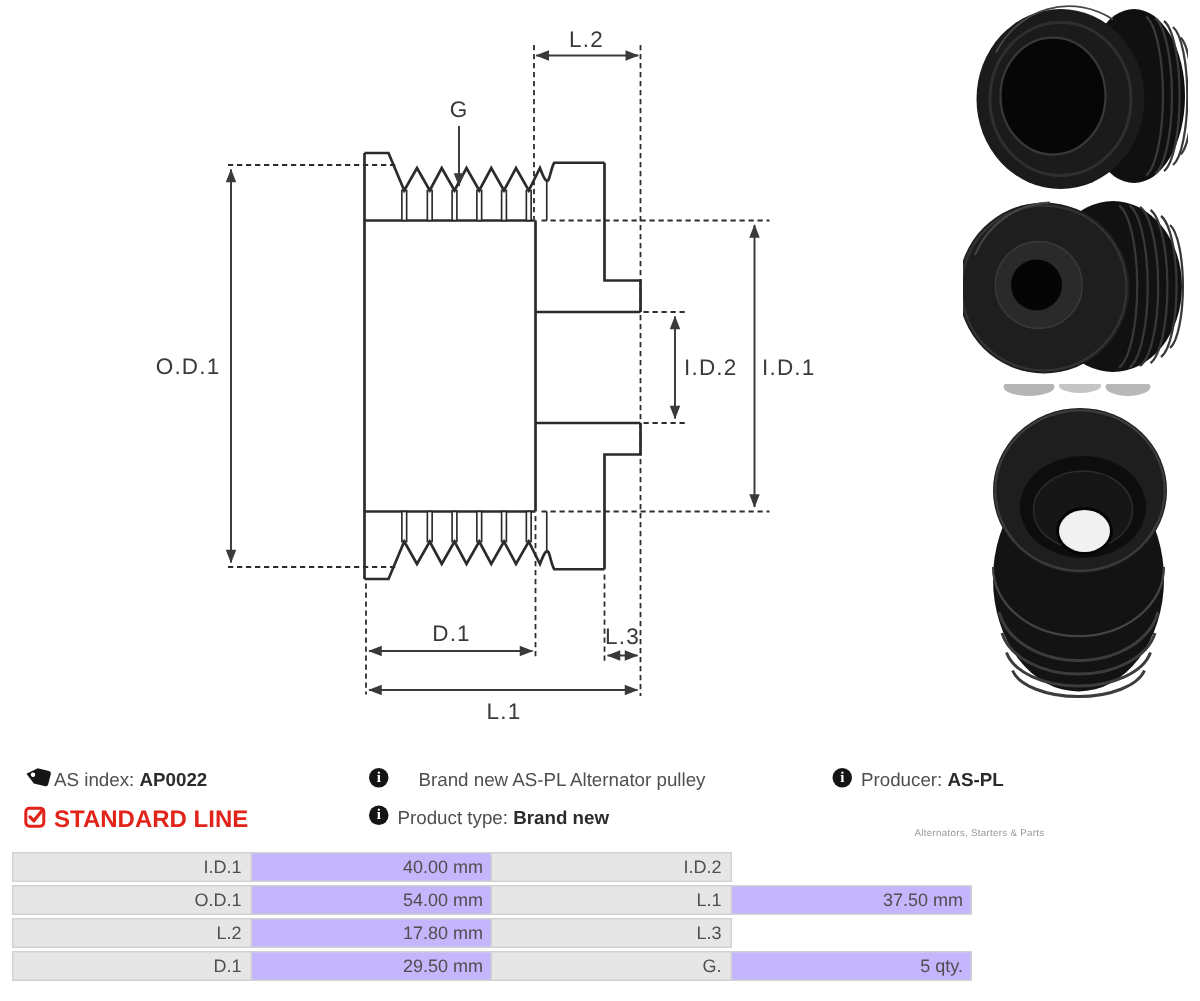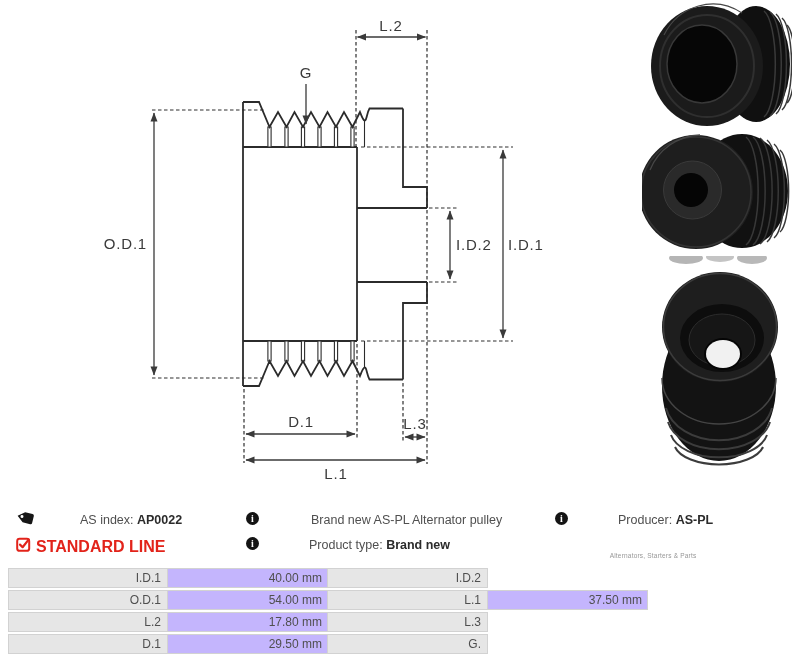--- a/index.html
+++ b/index.html
@@ -5,21 +5,21 @@
   html,body{margin:0;padding:0;background:#fff;}
   #sheet{position:relative;width:800px;height:667px;background:#fff;overflow:hidden;
          font-family:"Liberation Sans", sans-serif;}
   
   #drawing{position:absolute;left:0;top:0;}
   .dimtxt{font-family:"Liberation Sans", sans-serif;font-size:15px;fill:#3a3a3a;letter-spacing:0.8px;}
   
   .photo{position:absolute;}
   
   .abs{position:absolute;}
-  .itxt{font-size:12.5px;color:#4f4f4f;white-space:nowrap;margin-left:44px;}
+  .itxt{font-size:12.5px;color:#4f4f4f;white-space:nowrap;}
   .itxt b{color:#2b2b2b;font-weight:bold;}
   .standard{font-size:16px;font-weight:bold;color:#e2231a;white-space:nowrap;}
   .iico{width:13px;height:13px;border-radius:50%;background:#141414;color:#fff;
         font-family:"Liberation Serif", serif;font-size:10px;font-weight:bold;
         text-align:center;line-height:13px;}
   .iico::before{content:"i";}
   .logo-sub{font-size:6.5px;color:#979797;text-align:center;width:112px;white-space:nowrap;letter-spacing:0.2px;}
   
   #spec-table{position:absolute;left:8px;top:568px;}
   .trow{display:flex;margin-bottom:2px;}
@@ -186,21 +186,21 @@
 
   <span class="abs" style="left:16px;top:537px;">
     <svg width="15" height="15" viewBox="0 0 15 15">
       <rect x="1.2" y="1.8" width="12" height="12" rx="2.4" fill="none" stroke="#e2231a" stroke-width="2"></rect>
       <path d="M4,7.6 L6.6,10.2 L12.6,2.6" fill="none" stroke="#e2231a" stroke-width="2.2" stroke-linecap="round" stroke-linejoin="round"></path>
     </svg>
   </span>
   <div class="abs standard" style="left:36px;top:538px;">STANDARD LINE</div>
 
   <div class="abs iico" style="left:246px;top:512px;"></div>
-  <div class="abs itxt" style="left:267px;top:513px;">Brand new AS-PL Alternator pulley</div>
+  <div class="abs itxt" style="left:279px;top:513px;">Brand new AS-PL Alternator pulley</div>
 
   <div class="abs iico" style="left:246px;top:537px;"></div>
   <div class="abs itxt" style="left:265px;top:538px;">
     <span>Product type:</span>
     <b>Brand new</b>
   </div>
 
   <div class="abs iico" style="left:555px;top:512px;"></div>
   <div class="abs itxt" style="left:574px;top:513px;">
     <span>Producer:</span>
@@ -223,16 +223,17 @@
     </div>
     <div class="trow">
       <div class="tcell tlbl">L.2</div>
       <div class="tcell tval">17.80 mm</div>
       <div class="tcell tlbl">L.3</div>
     </div>
     <div class="trow">
       <div class="tcell tlbl">D.1</div>
       <div class="tcell tval">29.50 mm</div>
       <div class="tcell tlbl">G.</div>
+      <div class="tcell tval">5 qty.</div>
     </div>
   </div>
 
 </div>
 
 </body></html>

